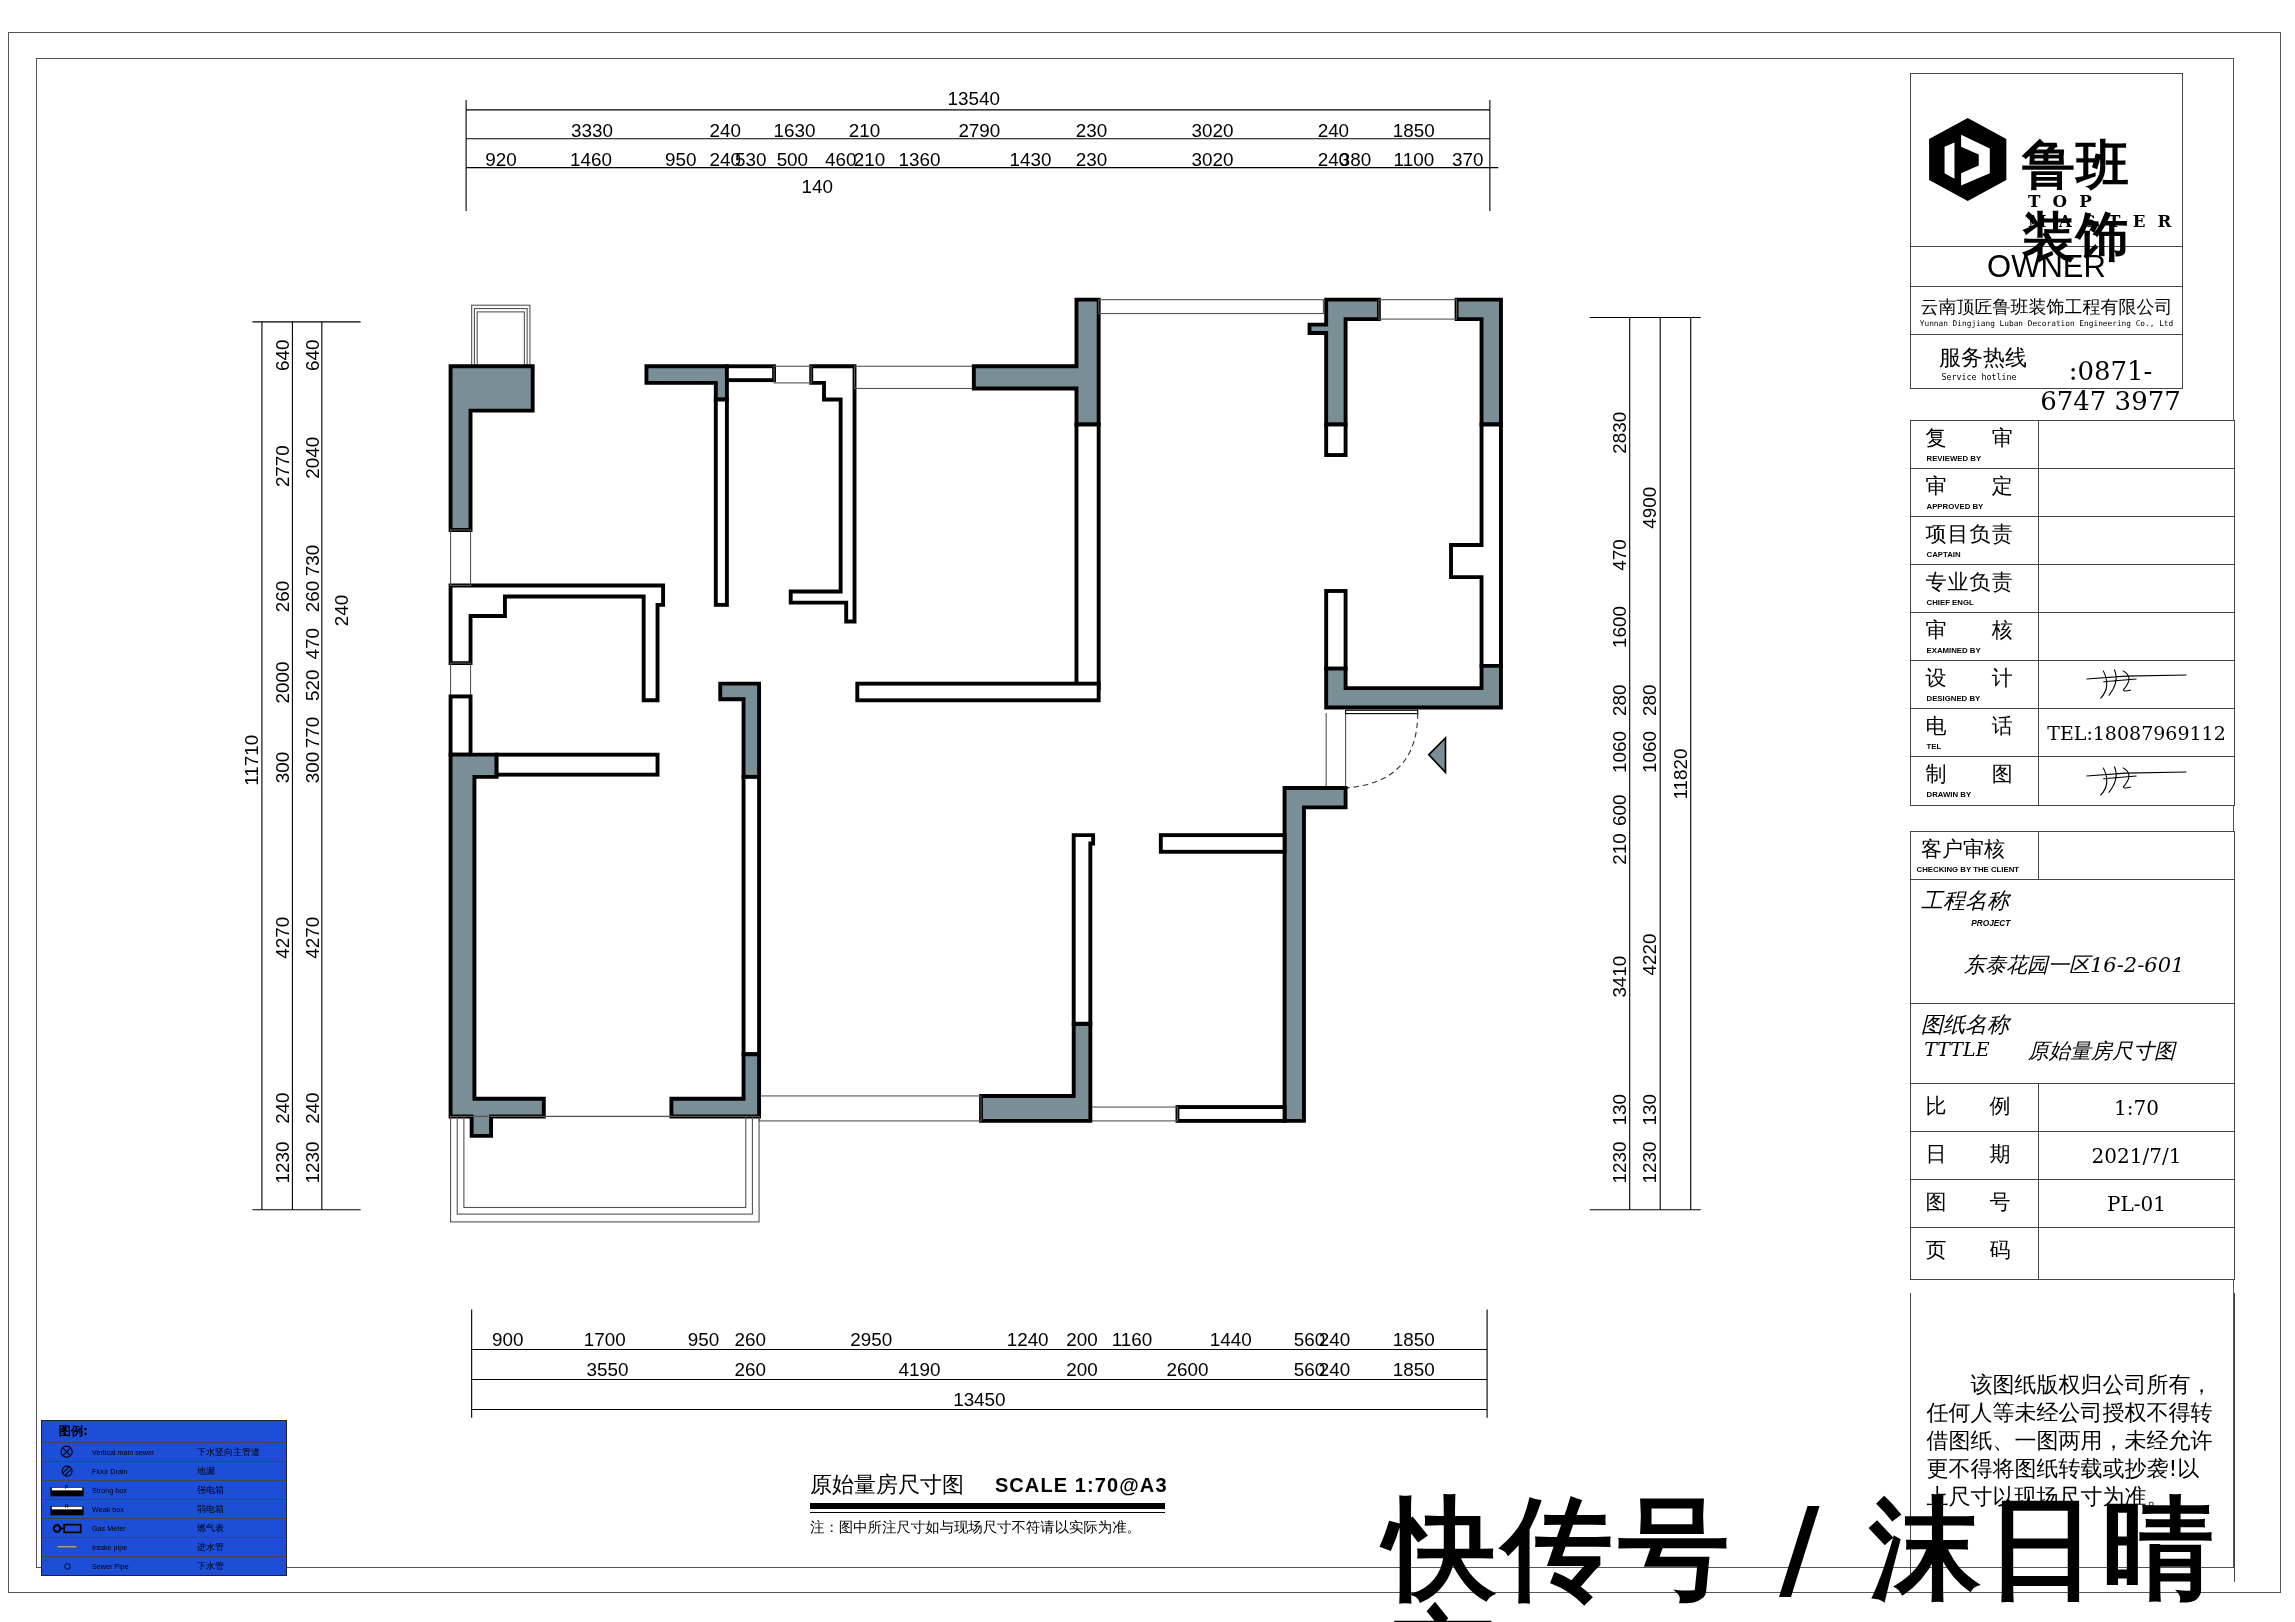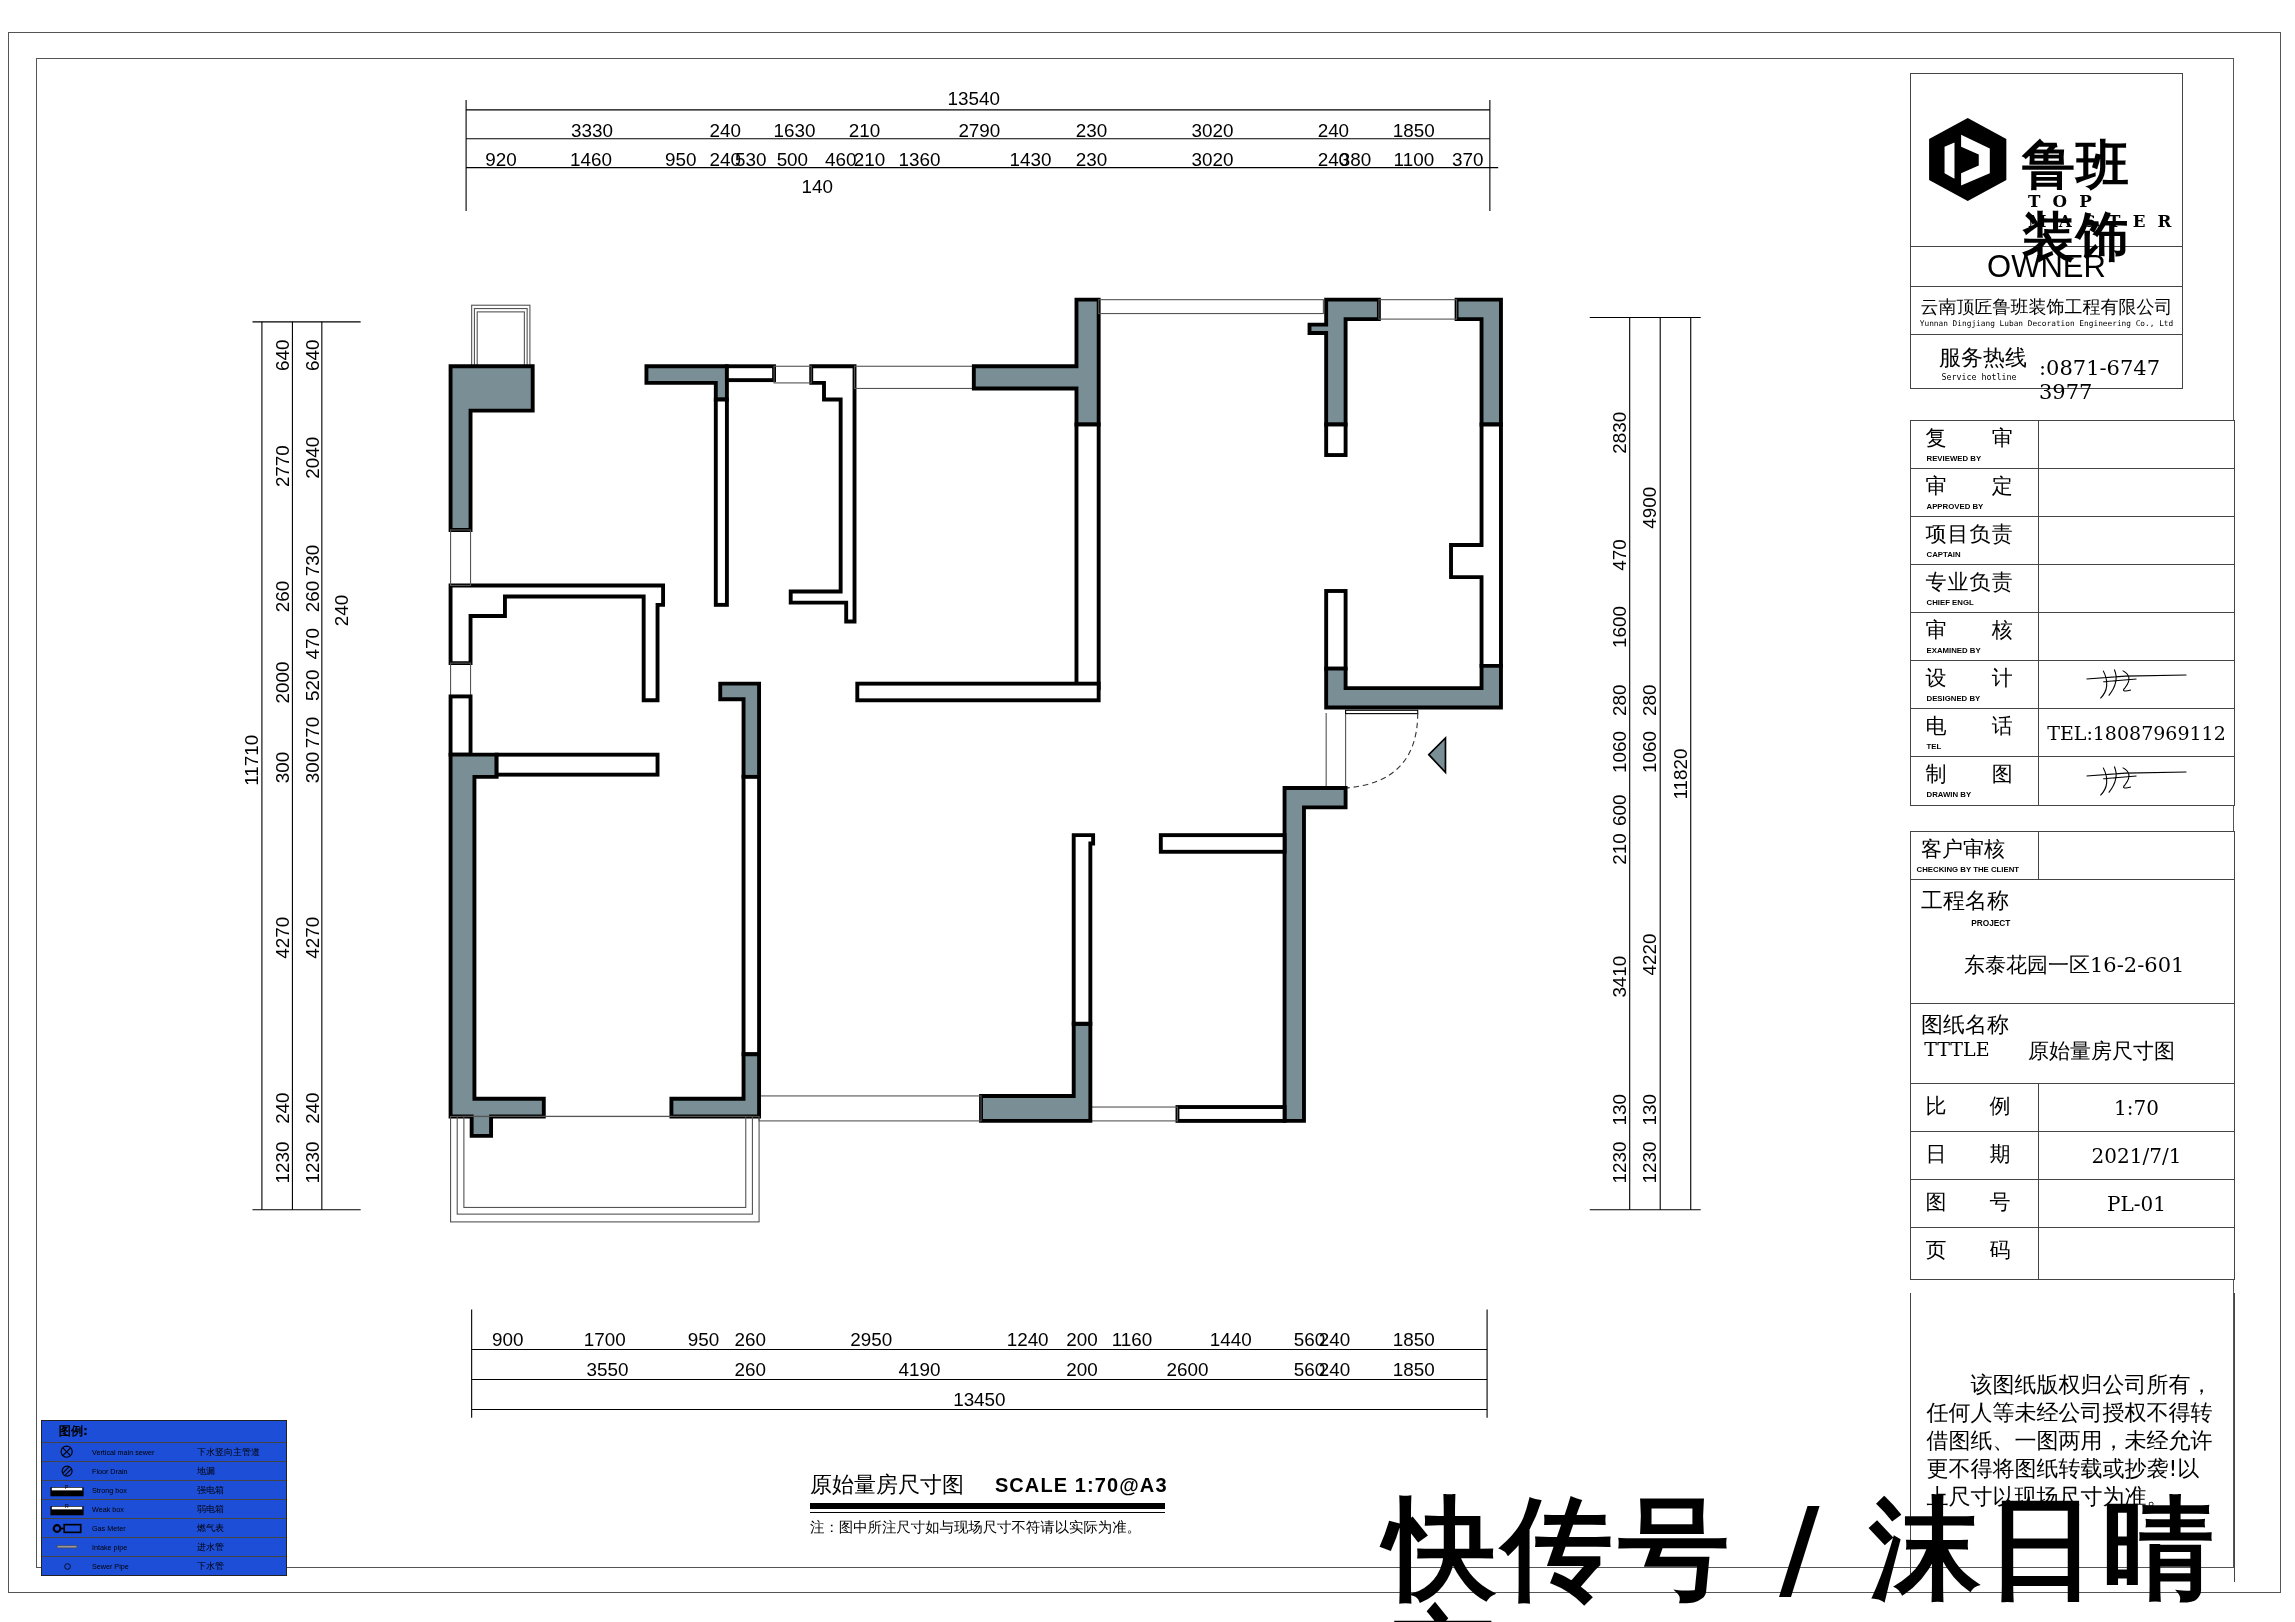--- a/index.html
+++ b/index.html
@@ -18,36 +18,36 @@
   .logo-mark { position:absolute; left:16.7px; top:44px; }
   .logo-cn { position:absolute; left:111px; top:56px; font-size:53px; font-weight:bold; letter-spacing:1.1px; font-family:"DejaVu Sans", sans-serif; }
   .logo-en { position:absolute; left:117px; top:117px; font-size:16.7px; font-weight:bold; letter-spacing:12.2px; font-family:"DejaVu Serif", serif; }
   .tb-owner { height:39px; border-bottom:1.1px solid #444; text-align:center; font-size:31px; line-height:39px; font-family:"Liberation Sans", sans-serif; }
   .tb-company { height:47px; border-bottom:1.1px solid #444; text-align:center; }
   .tb-company .cn { font-size:18px; padding-top:7.8px; }
   .tb-company .en { font-size:7.8px; font-family:"DejaVu Sans Mono", monospace; }
   .tb-hotline { height:53px; position:relative; }
   .tb-hotline .cn { position:absolute; left:28px; top:7.8px; font-size:22px; font-family:"DejaVu Serif", serif; }
   .tb-hotline .en { position:absolute; left:30.5px; top:37px; font-size:8.3px; font-family:"DejaVu Sans Mono", monospace; }
-  .tb-hotline .num { position:absolute; left:128px; top:21px; font-size:21px; font-family:"DejaVu Serif", serif; }
+  .tb-hotline .num { position:absolute; left:128px; top:21px; font-size:26px; font-family:"DejaVu Serif", serif;text-align:center; }
 
   .tb2 { position:absolute; left:1910px; top:420px; width:325px; border:1.7px solid #444; box-sizing:border-box; background:#fff; }
   .row { display:flex; border-bottom:1.1px solid #444; height:48px; box-sizing:border-box; }
   .row:last-child { border-bottom:none; }
   .row .lbl { width:128px; border-right:1.1px solid #444; position:relative; box-sizing:border-box; }
   .row .lbl .cn { position:absolute; left:14.4px; top:3.3px; font-size:21px; letter-spacing:1.1px; font-family:"DejaVu Serif", serif; }
   .row .lbl .en { position:absolute; left:15.5px; top:33px; font-size:7.8px; font-family:"Liberation Sans", sans-serif; font-weight:bold; }
   .row .val { flex:1; display:flex; align-items:center; justify-content:center; font-size:19px; font-family:"DejaVu Serif", serif; }
 
   .tb3 { position:absolute; left:1910px; top:831px; width:325px; border:1.7px solid #444; box-sizing:border-box; background:#fff; }
   .row3 { display:flex; border-bottom:1.1px solid #444; box-sizing:border-box; }
   .row3 .lbl { width:128px; border-right:1.1px solid #444; position:relative; box-sizing:border-box; }
   .row3 .val { flex:1; display:flex; align-items:center; justify-content:center; font-size:20px; font-family:"DejaVu Serif", serif; }
   .row3 .lbl .cn { position:absolute; left:14.4px; top:7.8px; font-size:21px; letter-spacing:11px; font-family:"DejaVu Serif", serif; }
-  .blk { border-bottom:1.1px solid #444; position:relative; }
+  .blk { border-bottom:1.1px solid #444; position:relative;font-style:italic; }
   .blk .cn { position:absolute; left:10px; top:5.6px; font-size:22px; font-family:"DejaVu Serif", serif; }
   .blk .en { position:absolute; left:12.2px; top:38px; font-size:8.3px; font-weight:bold; font-family:"Liberation Sans", sans-serif;padding-left:48px; }
   .blk .value { position:absolute; font-size:21px; font-family:"DejaVu Serif", serif; }
 
   .tb4 { position:absolute; left:1910px; top:1293px; width:325px; height:289px; border-left:1.7px solid #444; border-right:1.7px solid #444; box-sizing:border-box; }
   .copyright { position:absolute; left:15.5px; top:78px; width:294px; font-size:22px; line-height:28px; font-family:"DejaVu Sans", sans-serif; text-indent:44px; }
 
   .legend { position:absolute; left:41px; top:1420px; width:246px; border:1.7px solid #222; box-sizing:border-box; background:#1d4ed8; }
   .legend .head { height:21px; border-bottom:1.1px solid #444; font-size:12.2px; font-weight:bold; padding-left:16.7px; line-height:21px; }
   .legend .lrow { height:18px; border-bottom:1.1px solid #444; display:flex; align-items:center; font-size:7.2px; font-family:"Liberation Sans", sans-serif; }

